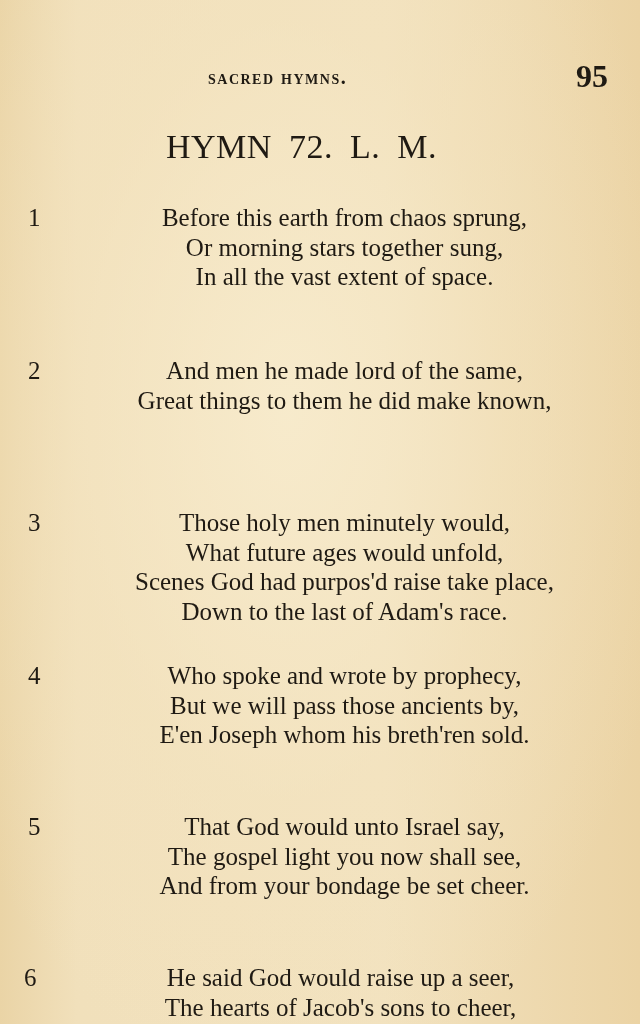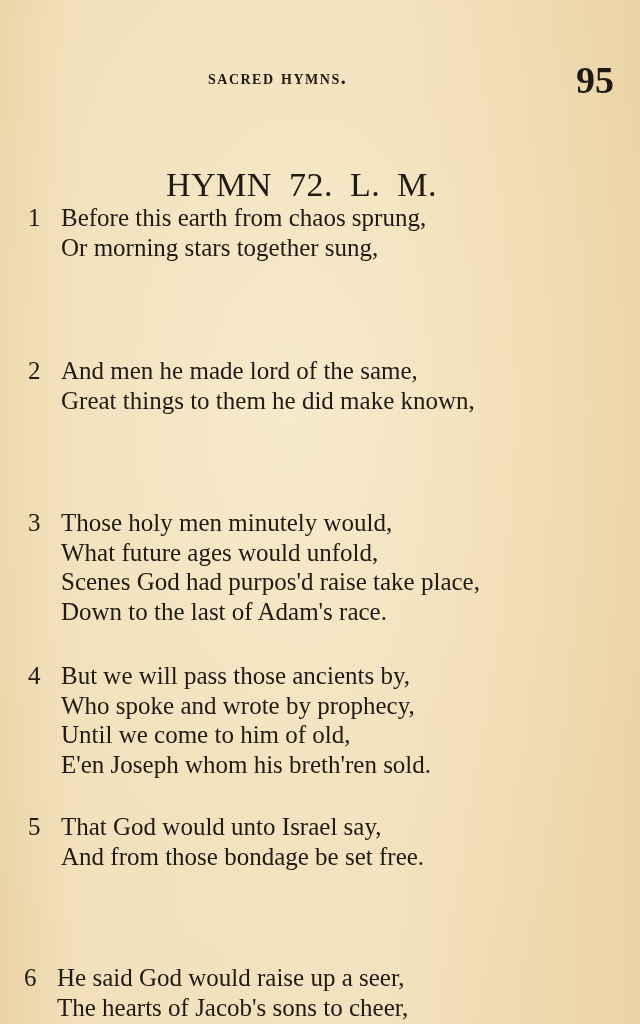--- a/index.html
+++ b/index.html
@@ -29,43 +29,43 @@
       font-size: 20px;
       font-weight: bold;
       letter-spacing: 1.5px;
       font-variant: small-caps;
       text-transform: lowercase;
     }
     .page-number {
       position: absolute;
       left: 576px;
       top: 58px;
-      font-size: 38px;
+      font-size: 32px;
       font-weight: bold;
     }
     .hymn-title {
       position: absolute;
       left: 166px;
       top: 128px;
       font-size: 34px;
       letter-spacing: 0.5px;
       word-spacing: 8px;
-      margin-top: 38px;
     }
     .stanza {
       position: absolute;
       left: 28px;
       width: 600px;
       font-size: 25px;
       line-height: 29.5px;
     }
     .stanza .line {
       white-space: nowrap;
       padding-left: 33px;
       position: relative;
+      text-align: center;
     }
     .stanza .num {
       position: absolute;
       left: 0;
       top: 0;
       font-size: 25px;
     }
   </style>
 </head>
 <body>
@@ -74,48 +74,49 @@
 
   <div class="running-head">SACRED HYMNS.</div>
   <div class="page-number">95</div>
 
   <div class="hymn-title">HYMN 72.  L. M.</div>
 
   <div class="stanza" style="top:203px;">
     <span class="num">1</span>
     <div class="line">Before this earth from chaos sprung,</div>
     <div class="line">Or morning stars together sung,</div>
+    <div class="line">In all the vast extent of space.</div>
   </div>
 
   <div class="stanza" style="top:356px;">
     <span class="num">2</span>
     <div class="line">And men he made lord of the same,</div>
     <div class="line">Great things to them he did make  known,</div>
   </div>
 
   <div class="stanza" style="top:508px;">
     <span class="num">3</span>
     <div class="line">Those holy men minutely would,</div>
     <div class="line">What future ages would unfold,</div>
     <div class="line">Scenes God had purpos'd raise take place,</div>
     <div class="line">Down to the last of Adam's race.</div>
   </div>
 
   <div class="stanza" style="top:661px;">
     <span class="num">4</span>
+    <div class="line">Who spoke and wrote by prophecy,</div>
     <div class="line">But we will pass those ancients by,</div>
-    <div class="line">Who spoke and wrote by prophecy,</div>
-    <div class="line">Until we come to him of old,</div>
     <div class="line">E'en Joseph whom his breth'ren sold.</div>
   </div>
 
   <div class="stanza" style="top:812px;">
     <span class="num">5</span>
     <div class="line">That God would unto Israel say,</div>
-    <div class="line">And from those bondage be set free.</div>
+    <div class="line">The gospel light you now shall see,</div>
+    <div class="line">And from your bondage be set cheer.</div>
   </div>
 
   <div class="stanza" style="top:963px; left:24px;">
     <span class="num">6</span>
     <div class="line">He said God would raise up a seer,</div>
     <div class="line">The hearts of Jacob's sons to cheer,</div>
   </div>
 
 </div>
 

